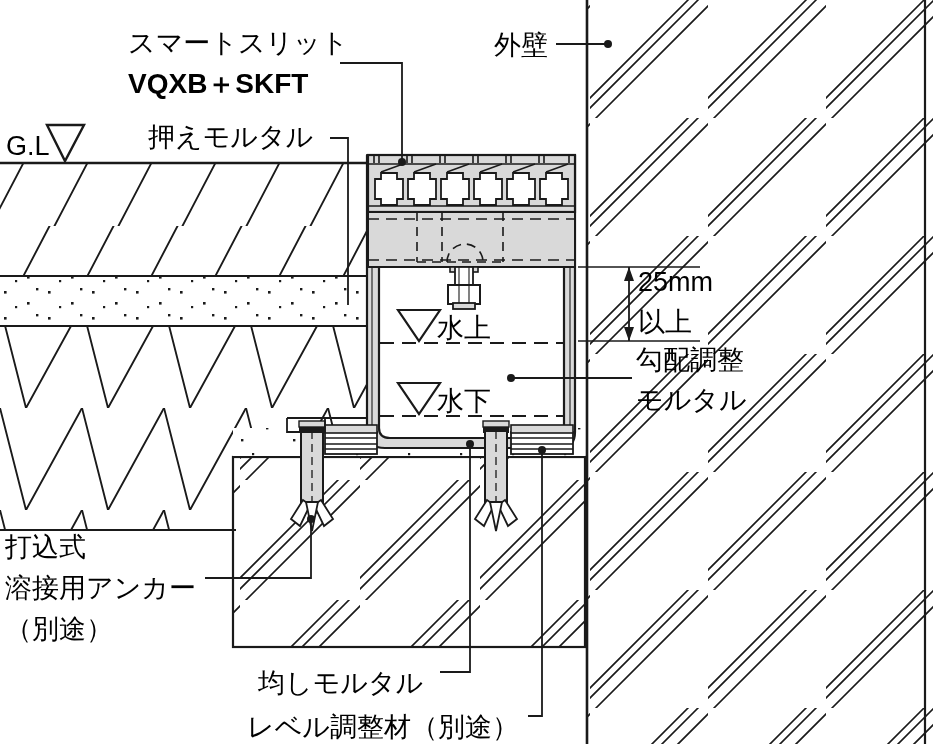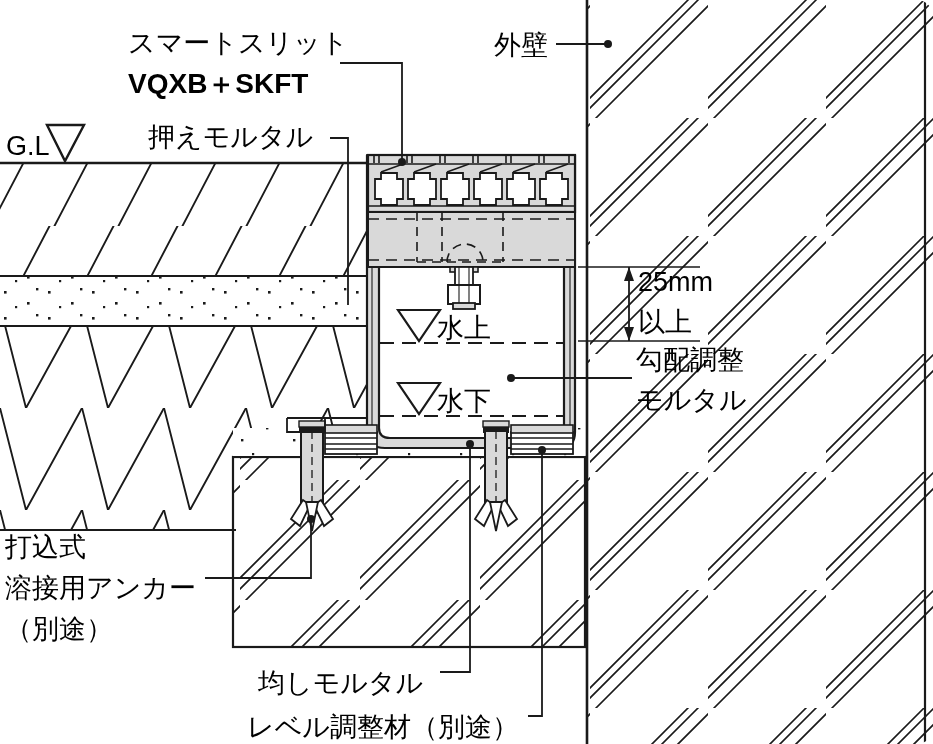--- a/index.html
+++ b/index.html
@@ -1,17 +1,17 @@
 <!DOCTYPE html>
 <html><head>
 <meta charset="utf-8">
 <style>
   html,body{margin:0;padding:0;background:#ffffff;}
   body{font-family:"Liberation Sans","DejaVu Sans",sans-serif;}
-  #stage{position:relative;width:933px;height:744px;background:#fff;overflow:hidden;border-radius:16px;}
+  #stage{position:relative;width:933px;height:744px;background:#fff;overflow:hidden;}
   svg{display:block;}
   .lbl{font-family:"Liberation Sans","DejaVu Sans",sans-serif;font-size:27px;fill:#000;}
   .lbl-bold{font-family:"Liberation Sans","DejaVu Sans",sans-serif;font-size:28px;font-weight:bold;fill:#000;letter-spacing:0px;}
 </style>
 </head>
 <body>
 
 <div id="stage">
 <svg width="933" height="744" viewBox="0 0 933 744" xmlns="http://www.w3.org/2000/svg">
   <defs>

